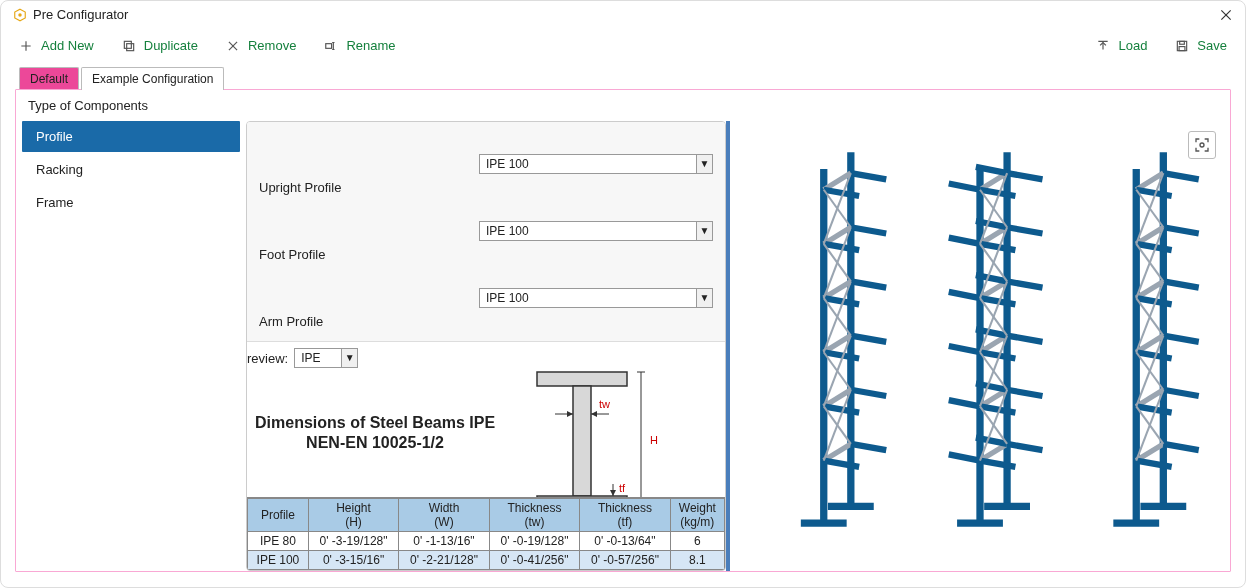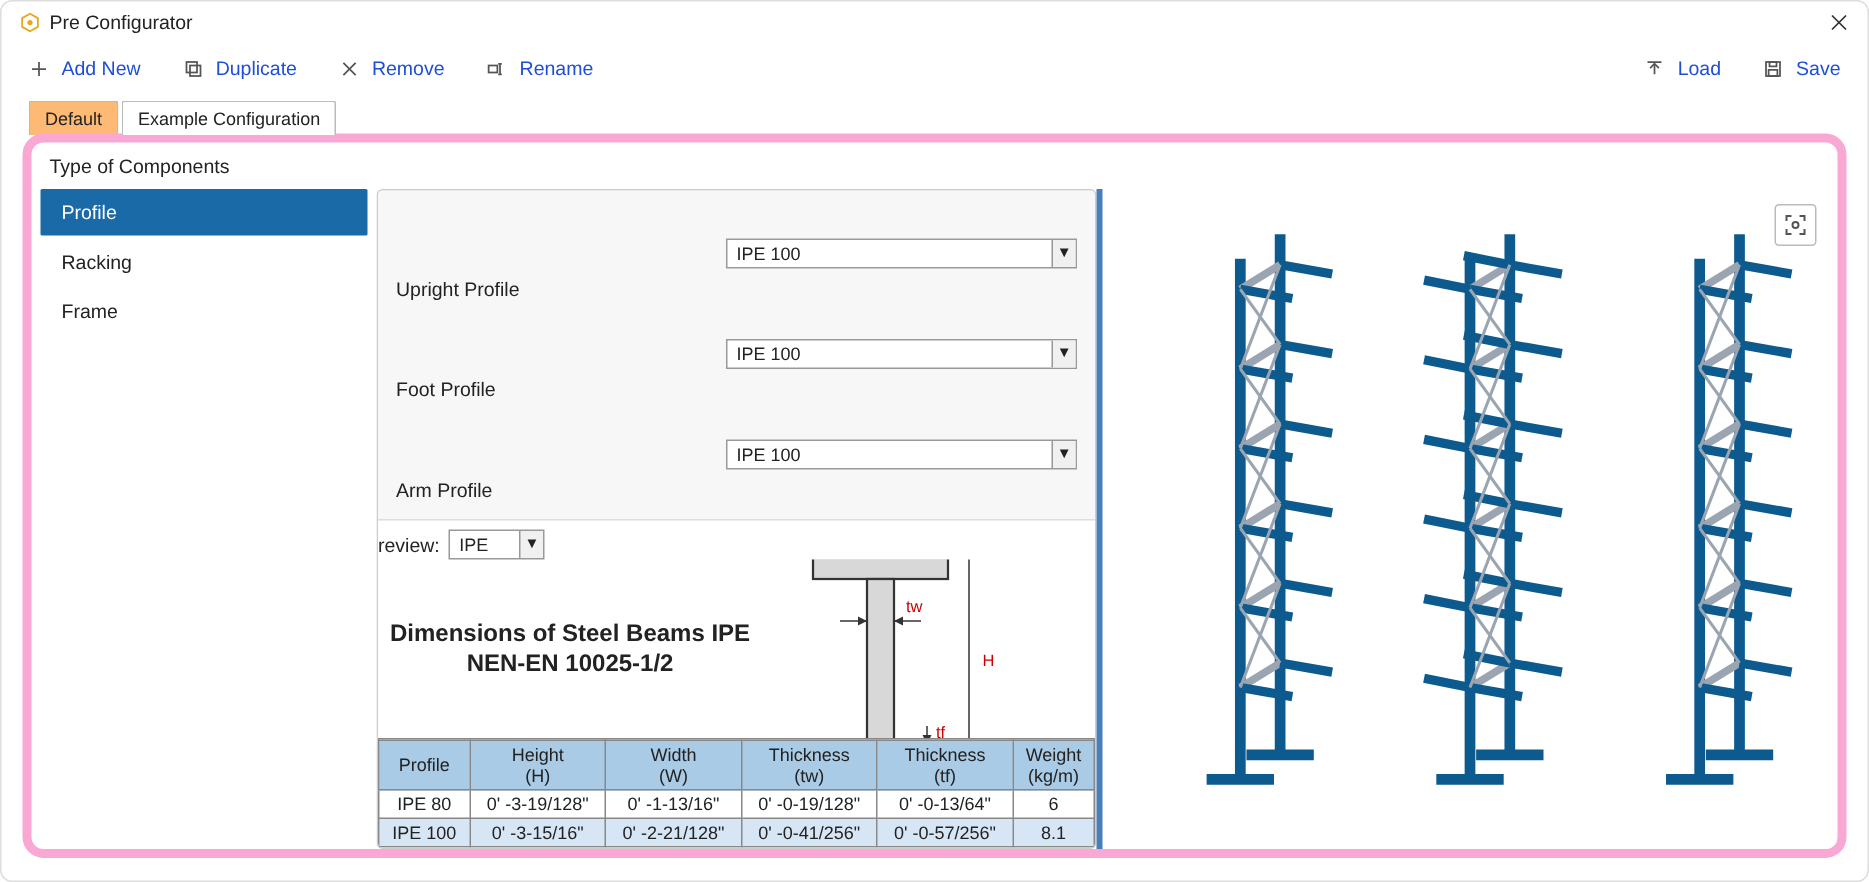--- a/index.html
+++ b/index.html
@@ -4,26 +4,26 @@
 <style>
 * { box-sizing: border-box; margin: 0; padding: 0; }
 body { font-family: "Segoe UI", Arial, sans-serif; font-size: 13px; color: #222; background: #fff; }
 .window { width: 1246px; height: 588px; border: 1px solid #ddd; border-radius: 8px; overflow: hidden; display: flex; flex-direction: column; background: #fff; }
 .titlebar { display: flex; align-items: center; justify-content: space-between; padding: 6px 12px; font-size: 13px; }
 .titlebar-left { display: flex; align-items: center; gap: 6px; }
 .app-icon { width: 14px; height: 14px; }
 .close-icon { width: 14px; height: 14px; cursor: pointer; }
 .toolbar { display: flex; align-items: center; padding: 6px 16px 10px 16px; gap: 24px; }
 .toolbar-spacer { flex: 1; }
-.tool-btn { display: inline-flex; align-items: center; gap: 8px; background: none; border: none; cursor: pointer; font-size: 13px; color: #1d4ed8; padding: 4px 2px; }
+.tool-btn { display: inline-flex; align-items: center; gap: 8px; background: none; border: none; cursor: pointer; font-size: 13px; color: #15803d; padding: 4px 2px; }
 .tool-btn svg, .tool-btn .ticon { width: 14px; height: 14px; }
 .tabs { display: flex; padding-left: 18px; }
-.tab { border: 1px solid #bbb; border-bottom: none; padding: 4px 10px; font-size: 12px; background: #fdba74; cursor: pointer; margin-right: 2px; border-radius: 2px 2px 0 0; }
+.tab { border: 1px solid #bbb; border-bottom: none; padding: 4px 10px; font-size: 12px; background: #ec4899; cursor: pointer; margin-right: 2px; border-radius: 2px 2px 0 0; }
 .tab.active { background: #fff; position: relative; z-index: 2; }
-.content-frame { border: 6px solid #f9a8d4; margin: 0 14px 14px 14px; border-radius: 14px; flex: 1; display: flex; flex-direction: column; overflow: hidden; position: relative; top: -1px; background: #fff; }
+.content-frame { border: 1px solid #f9a8d4; margin: 0 14px 14px 14px; border-radius: 1px; flex: 1; display: flex; flex-direction: column; overflow: hidden; position: relative; top: -1px; background: #fff; }
 .section-header { padding: 8px 12px; font-size: 13px; }
 .body { display: flex; flex: 1; overflow: hidden; }
 .sidebar { width: 230px; padding: 0 6px; }
 .side-item { padding: 8px 14px; background: #fff; cursor: pointer; border-radius: 1px; margin-bottom: 2px; font-size: 13px; }
 .side-item.active { background: #1a6aa8; color: #fff; }
 .main { flex: 1; display: flex; overflow: hidden; }
 .form-panel { width: 480px; border: 1px solid #ccc; border-radius: 4px; overflow: hidden; display: flex; flex-direction: column; }
 .form-top { background: #f7f7f7; padding: 10px 12px 8px 12px; border-bottom: 1px solid #ddd; }
 .form-row { display: flex; align-items: center; margin-bottom: 4px; }
 .form-row label { width: 220px; font-size: 13px; margin-top: 48px; }

